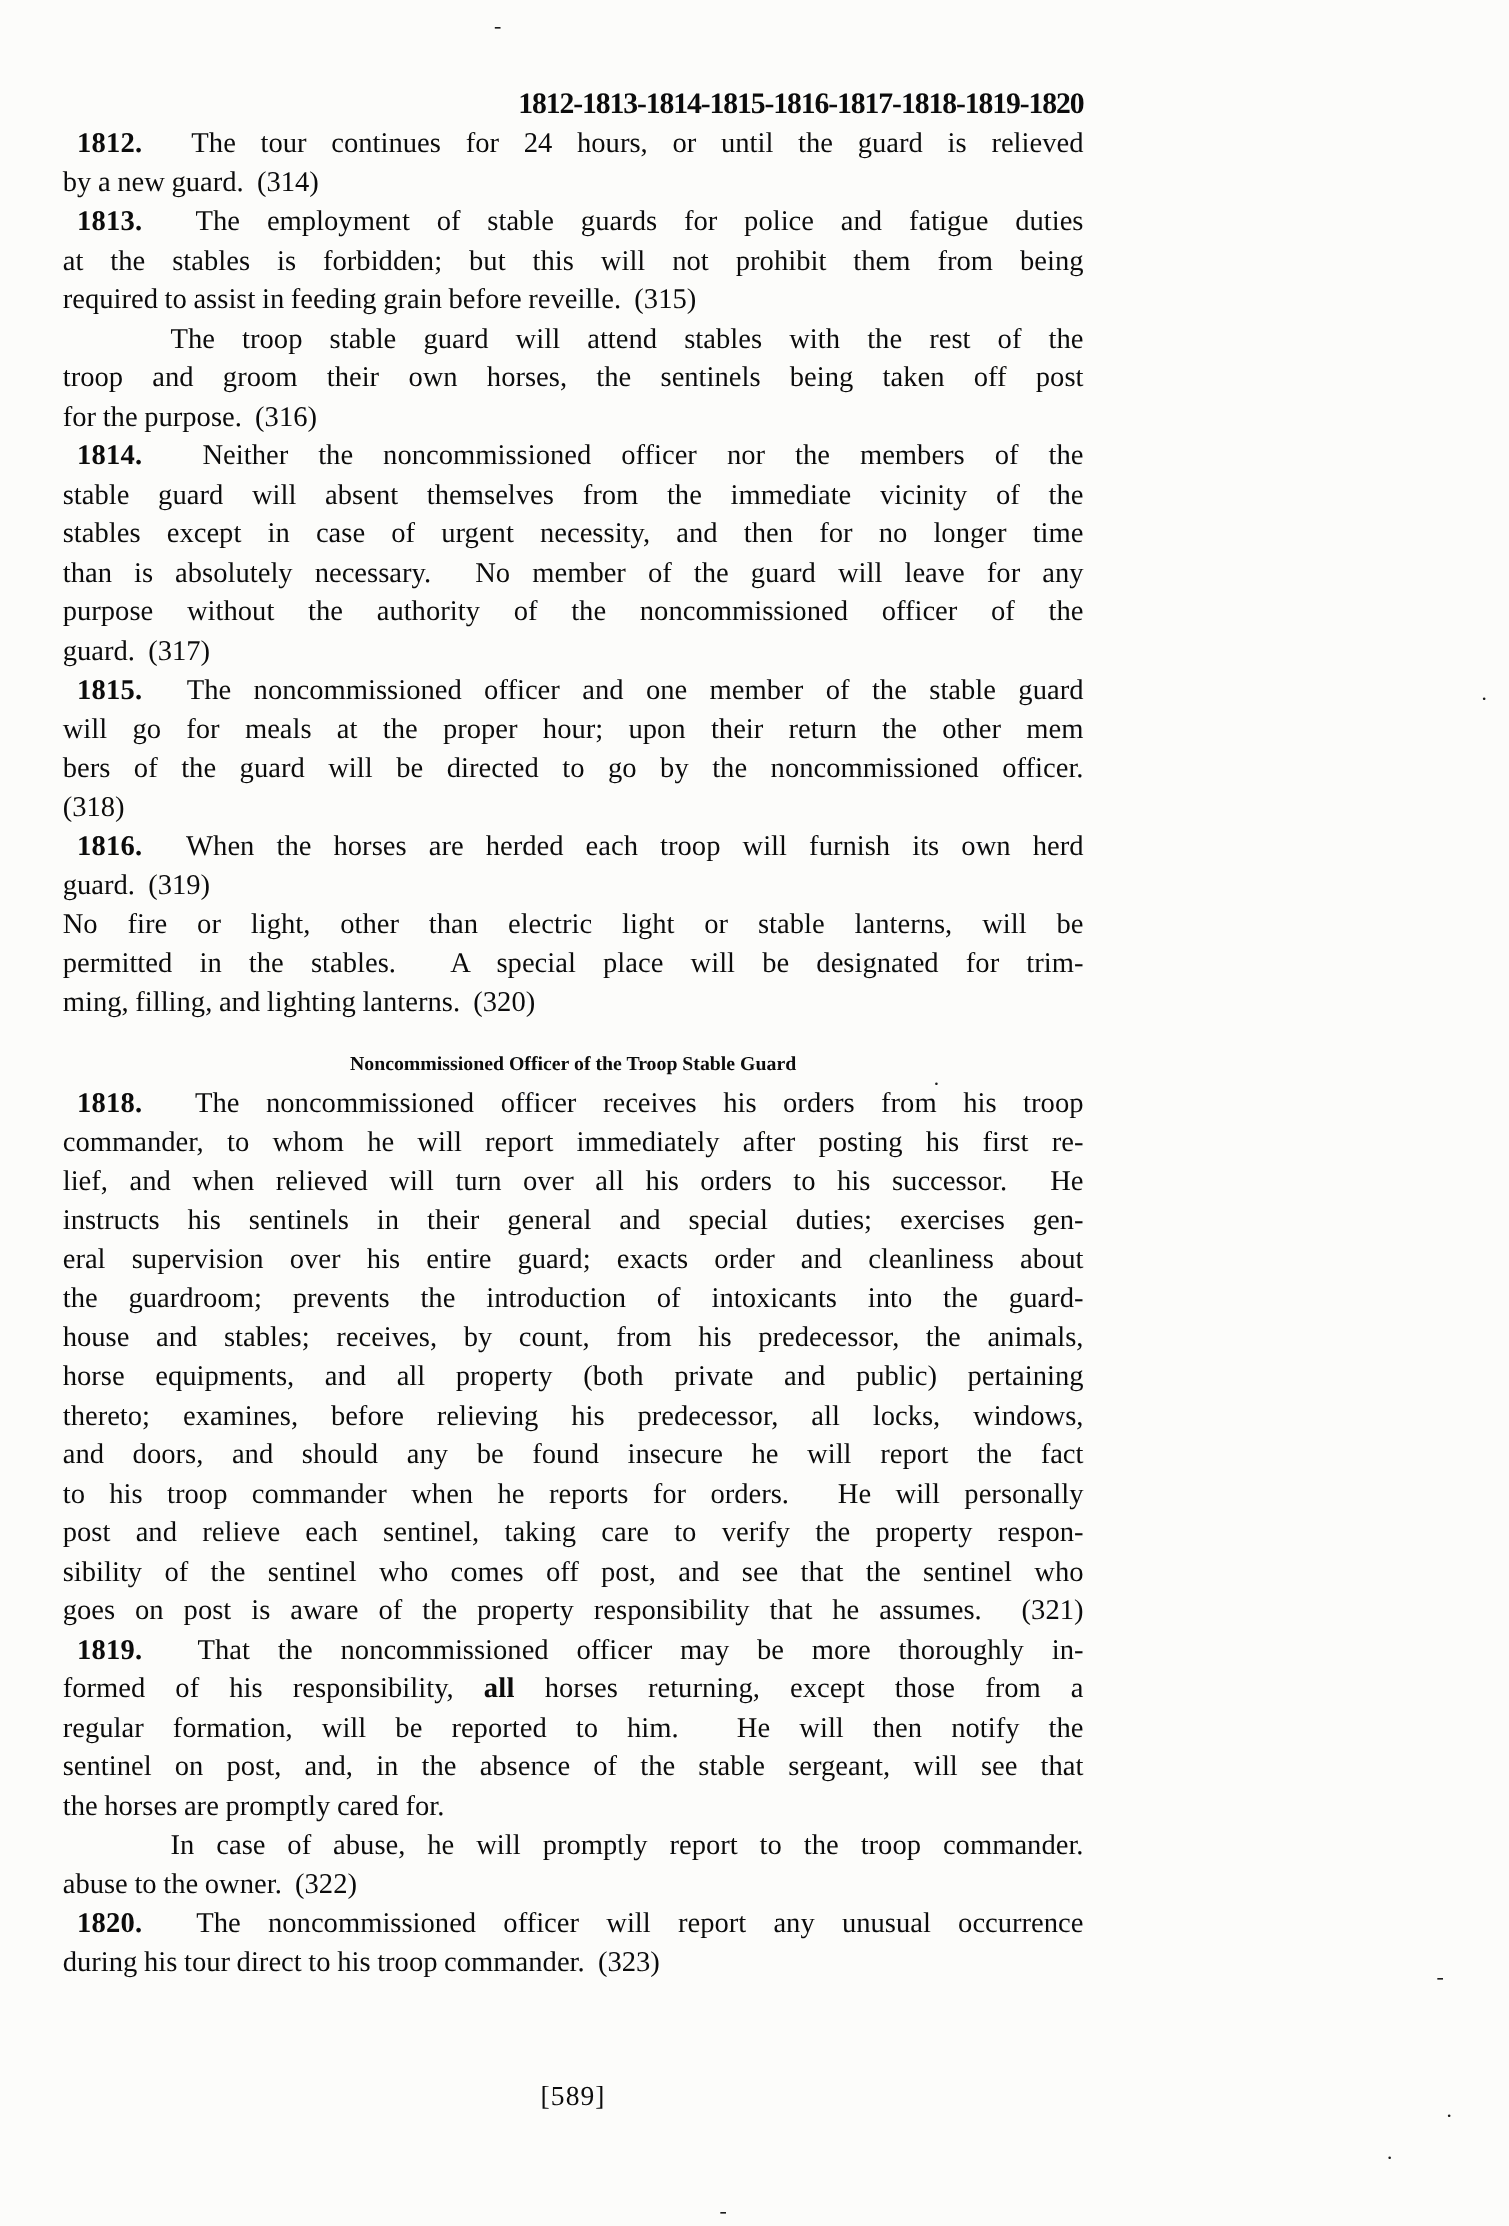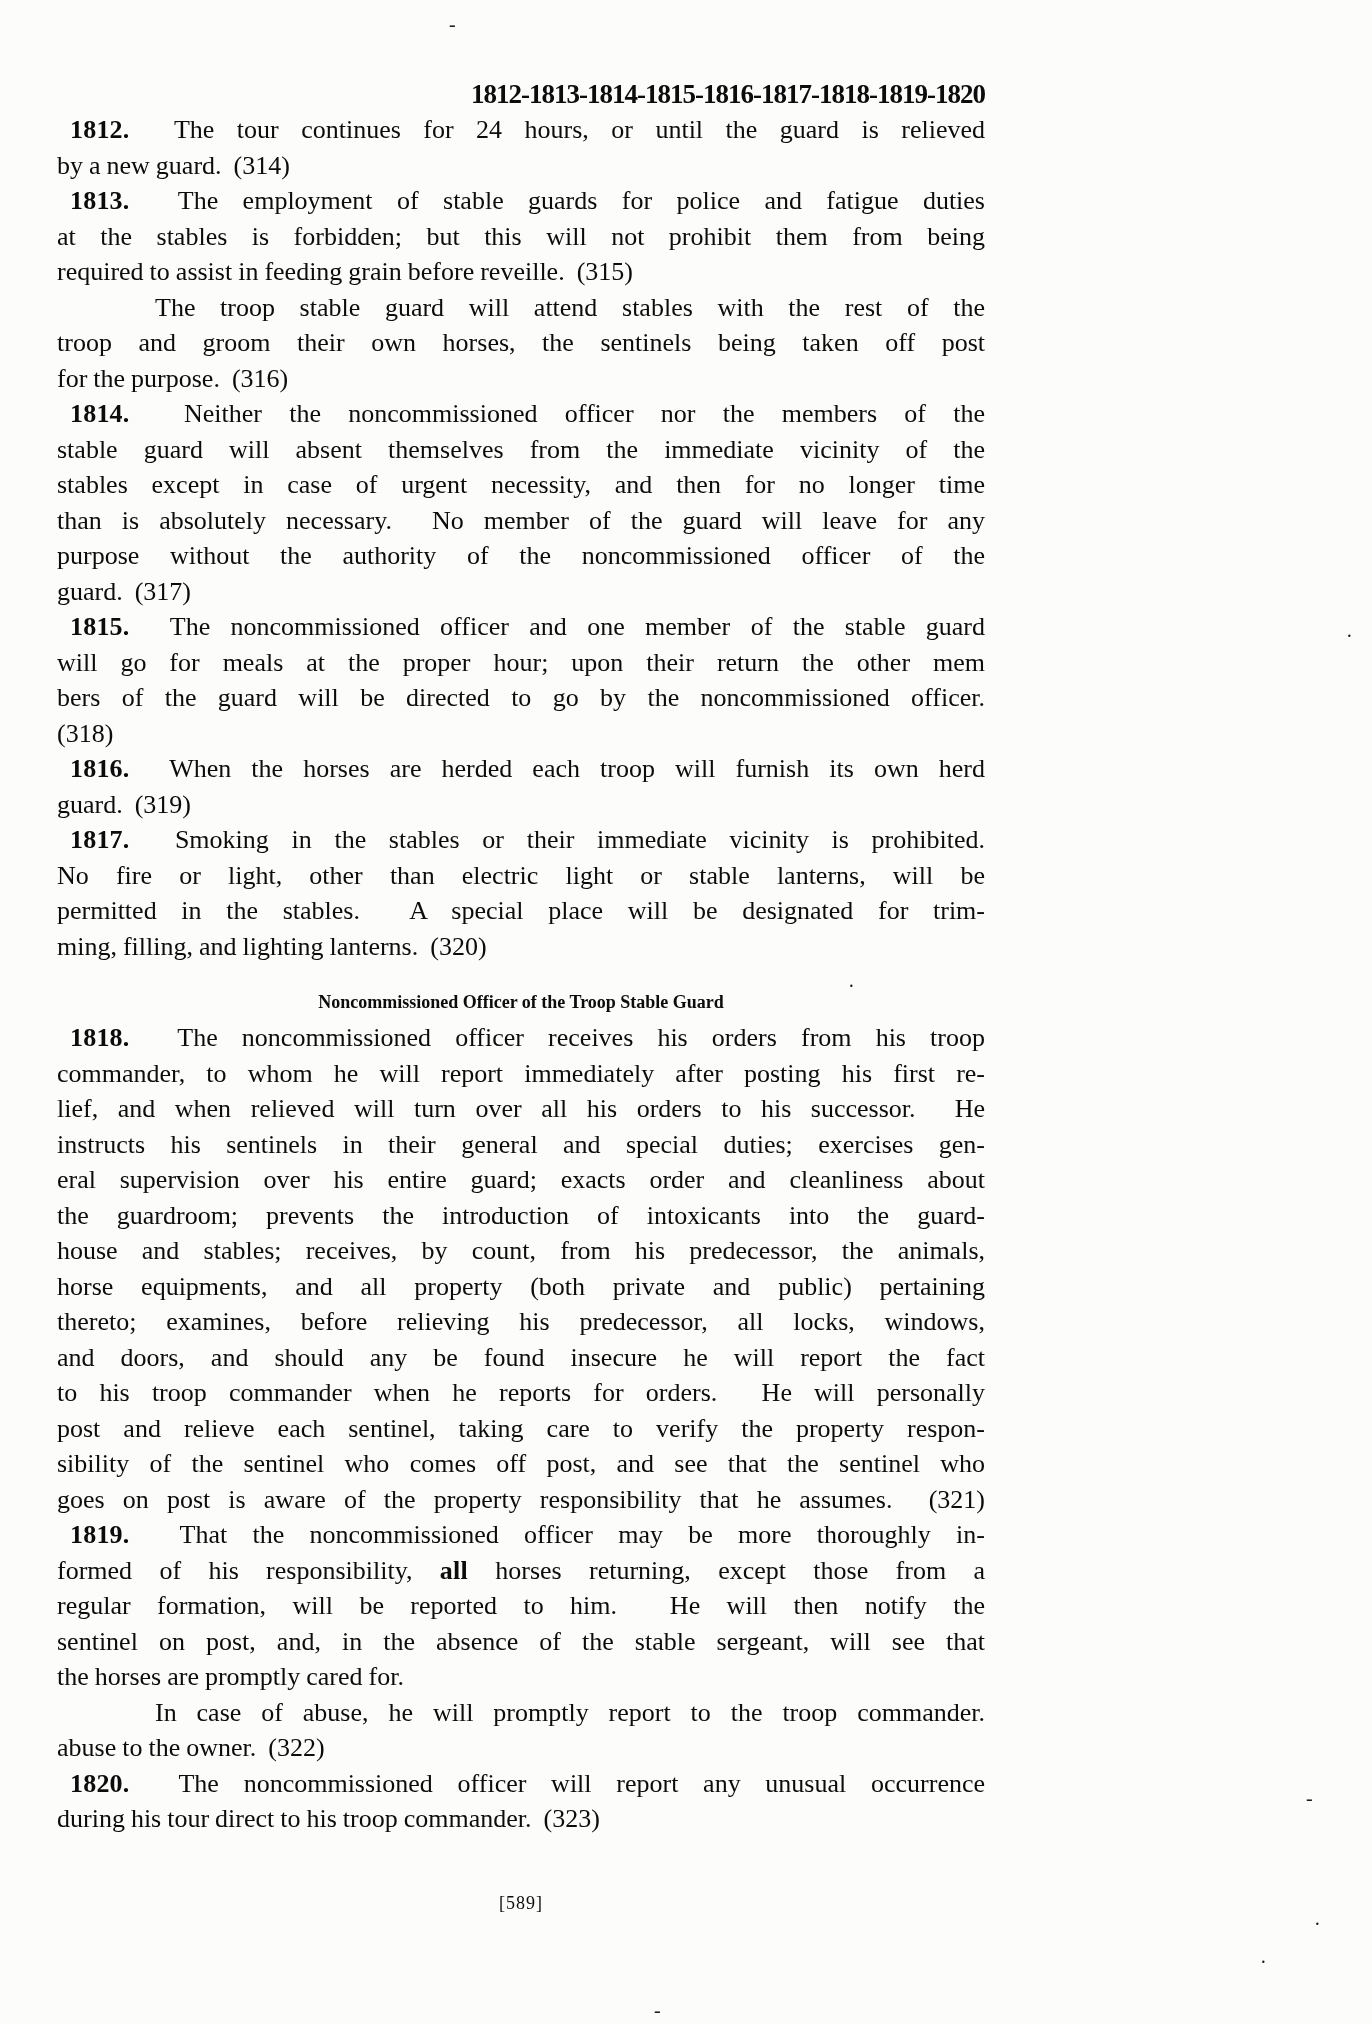--- a/index.html
+++ b/index.html
@@ -44,21 +44,21 @@
     font-weight:bold;
     line-height:36px;
     margin-top:20px;
     text-align:center;
   }
   .footer{
     position:absolute;
     left:57px;top:1893px;
     width:928px;
     text-align:center;
-    font-size:18px;
+    font-size:25px;
     letter-spacing:1px;
   }
   .mark{
     position:absolute;
     color:#1c1c1c;
     font-size:20px;
     line-height:1;
   }
 </style>
 </head>
@@ -94,21 +94,20 @@
           <div class="line num"><b>1815.</b>&nbsp; The noncommissioned officer and one member of the stable guard</div>
           <div class="line">will go for meals at the proper hour; upon their return the other mem</div>
           <div class="line">bers of the guard will be directed to go by the noncommissioned officer.</div>
           <div class="line last">(318)</div>
         </div>
         <div class="para">
           <div class="line num"><b>1816.</b>&nbsp; When the horses are herded each troop will furnish its own herd</div>
           <div class="line last">guard. &nbsp;(319)</div>
         </div>
         <div class="para">
-          <div class="line num"><b>1817.</b>&nbsp; Smoking in the stables or their immediate vicinity is prohibited.</div>
           <div class="line">No fire or light, other than electric light or stable lanterns, will be</div>
           <div class="line">permitted in the stables. &nbsp;A special place will be designated for trim-</div>
           <div class="line last">ming, filling, and lighting lanterns. &nbsp;(320)</div>
         </div>
         <div class="heading">Noncommissioned Officer of the Troop Stable Guard</div>
         <div class="para">
           <div class="line num"><b>1818.</b>&nbsp; The noncommissioned officer receives his orders from his troop</div>
           <div class="line">commander, to whom he will report immediately after posting his first re-</div>
           <div class="line">lief, and when relieved will turn over all his orders to his successor. &nbsp;He</div>
           <div class="line">instructs his sentinels in their general and special duties; exercises gen-</div>

